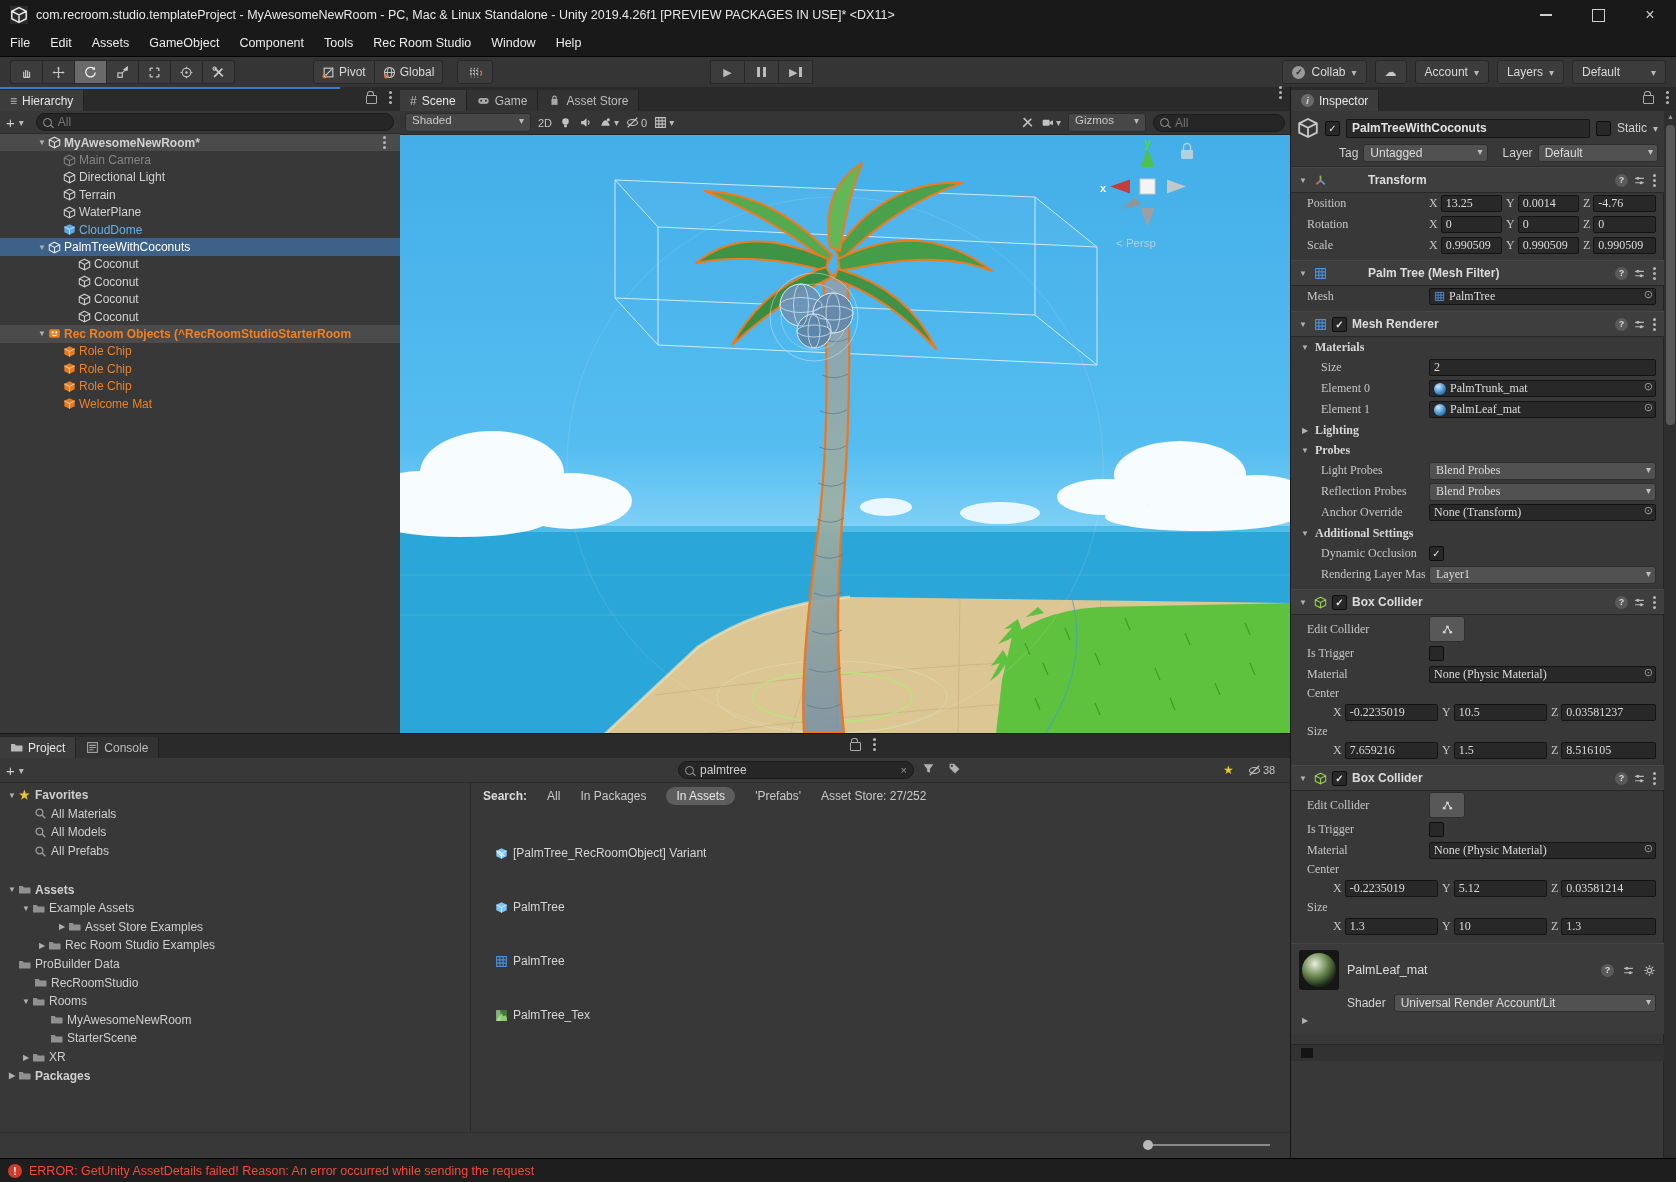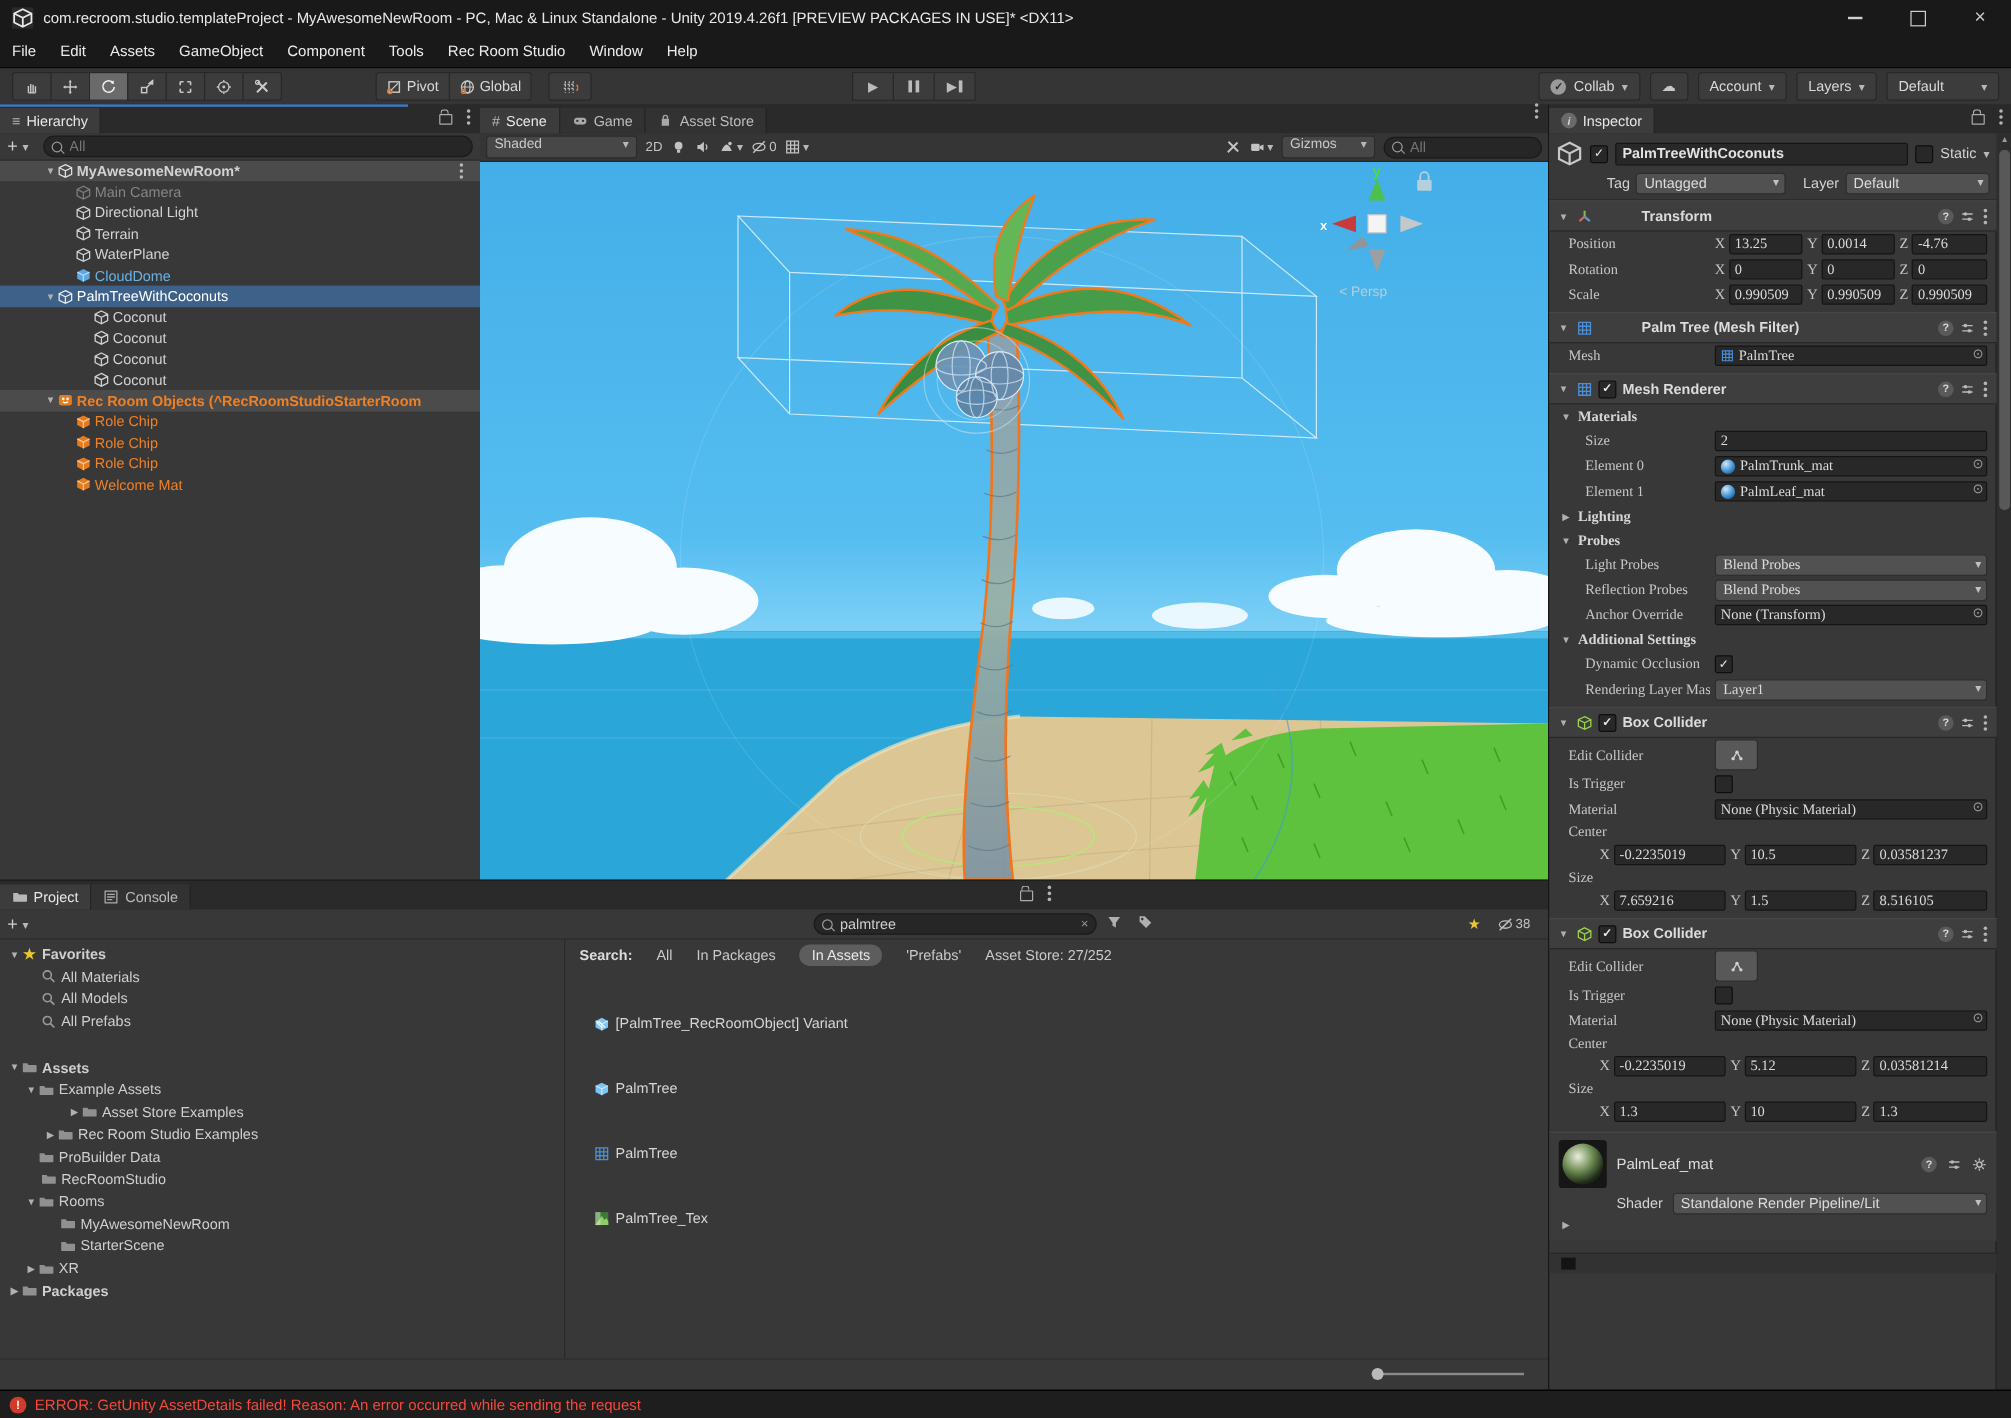--- a/index.html
+++ b/index.html
@@ -779,21 +779,21 @@
             </svg>
           <span class="txt">Asset Store Examples</span>
         </div>
         <div class="prow" style="padding-left:36px;">
           <span class="arrC"></span>
             <svg class="icn folder">
               <use href="#sym-folder"></use>
             </svg>
           <span class="txt">Rec Room Studio Examples</span>
         </div>
-        <div class="prow" style="padding-left:32px;">
+        <div class="prow" style="padding-left:18px;">
           <svg class="icn folder">
               <use href="#sym-folder"></use>
             </svg>
           <span class="txt">ProBuilder Data</span>
         </div>
         <div class="prow" style="padding-left:34px;">
           <svg class="icn folder">
               <use href="#sym-folder"></use>
             </svg>
           <span class="txt">RecRoomStudio</span>
@@ -1251,21 +1251,21 @@
               <circle cx="7.5" cy="8" r="1.4" fill="#b9b9b9"></circle>
             </svg>
           <svg class="icn" viewBox="0 0 12 12">
               <circle cx="6" cy="6" r="2" fill="none" stroke="#b9b9b9" stroke-width="1.2"></circle>
               <path d="M6 1.2 V3 M6 9 v1.8 M1.2 6 H3 M9 6 h1.8 M2.6 2.6 L3.9 3.9 M8.1 8.1 L9.4 9.4 M9.4 2.6 L8.1 3.9 M3.9 8.1 L2.6 9.4" stroke="#b9b9b9" stroke-width="1.1"></path>
             </svg>
         </div>
         <div class="mat-r2">
           <span>Shader</span>
           <div class="drop" style="flex:1;">
-              <span>Standalone Render Pipeline/Lit</span>
+              <span>Universal Render Account/Lit</span>
             </div>
         </div>
         <span class="arrC" style="margin-top:4px;display:inline-block;"></span>
       </div>
       <div class="partial">
           <i></i>
         </div>
     </div>
   </div>
 

